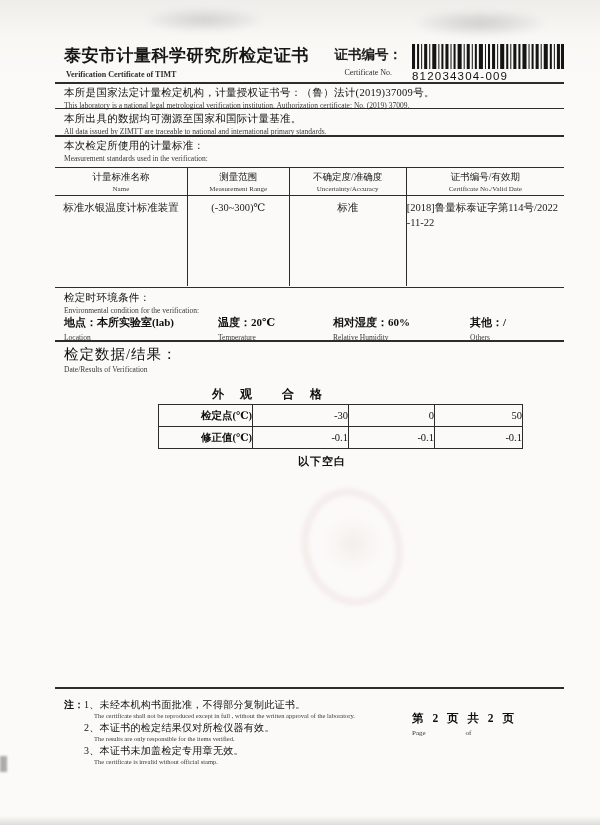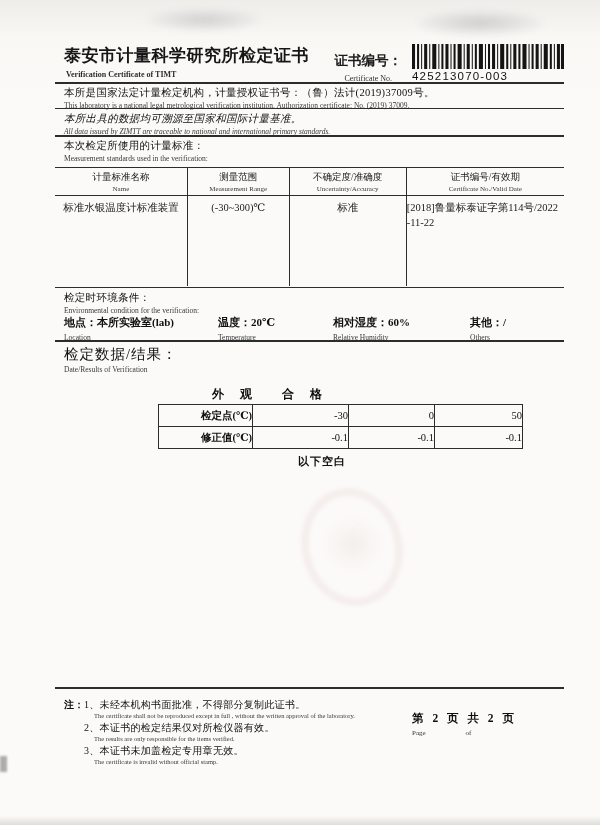--- a/index.html
+++ b/index.html
@@ -29,29 +29,29 @@
   .rule-b { top:108px; border-top-width:1.5px; }
   .rule-c { top:135px; }
   .rule-d { top:340px; }
   .rule-e { top:687px; }
 
   
   .header { position:absolute; left:64px; right:36px; top:44px; display:flex; }
   .title-zh { font-size:17px; font-weight:bold; letter-spacing:.5px; color:#161616; white-space:nowrap; }
   .title-en { font-size:8px; color:#2e2e2e; margin-top:3px; margin-left:2px;font-weight:bold; }
   .certno-block { margin-left:auto; display:flex; gap:10px; }
-  .certno-zh { font-size:13.5px; font-weight:bold; white-space:nowrap; margin-top:8px; }
+  .certno-zh { font-size:13.5px; font-weight:bold; white-space:nowrap; margin-top:2px; }
   .certno-en { font-size:8px; color:#2e2e2e; margin-top:4px; text-align:center; }
   .barcode-wrap { width:152px; }
   .barcode { display:block; width:152px; height:25px; }
   .certno-value { font-size:11.5px; letter-spacing:1.2px; color:#111; margin-top:1px; font-family:"Liberation Sans","DejaVu Sans",sans-serif; }
 
   
   .stmt { position:absolute; left:64px; right:36px; }
-  .stmt-1 { top:86px; } .stmt-2 { top:112px;font-style:italic; }
+  .stmt-1 { top:86px; } .stmt-2 { top:112px; }
   .zh-line { font-size:10.5px; color:#101010; letter-spacing:.3px; }
   .en-line { font-size:7.5px; color:#38383a; margin-top:1px; }
 
   .sec-heading { position:absolute; left:64px; right:36px; top:139px; }
   .env-heading { top:291px; }
 
   
   .std-table-wrap { position:absolute; left:55px; right:36px; top:167px; height:121px;
     border-top:1.6px solid #2c2c2c; border-bottom:1.6px solid #2c2c2c; }
   table { border-collapse:collapse; width:100%; table-layout:fixed; }
@@ -144,21 +144,21 @@
               <rect x="118" y="0" width="2" height="25"></rect>
               <rect x="122" y="0" width="3" height="25"></rect>
             <rect x="127" y="0" width="1" height="25"></rect>
               <rect x="130" y="0" width="4" height="25"></rect>
               <rect x="136" y="0" width="2" height="25"></rect>
             <rect x="140" y="0" width="1" height="25"></rect>
               <rect x="143" y="0" width="3" height="25"></rect>
               <rect x="147" y="0" width="3" height="25"></rect>
           </g>
         </svg>
-        <div class="certno-value">425213070-003</div>
+        <div class="certno-value">812034304-009</div>
       </div>
     </div>
   </div>
 
   <div class="rule rule-a"></div>
 
   <div class="stmt stmt-1">
     <div class="zh-line">本所是国家法定计量检定机构，计量授权证书号：（鲁）法计(2019)37009号。</div>
     <div class="en-line">This laboratory is a national legal metrological verification institution. Authorization certificate: No. (2019) 37009.</div>
   </div>

